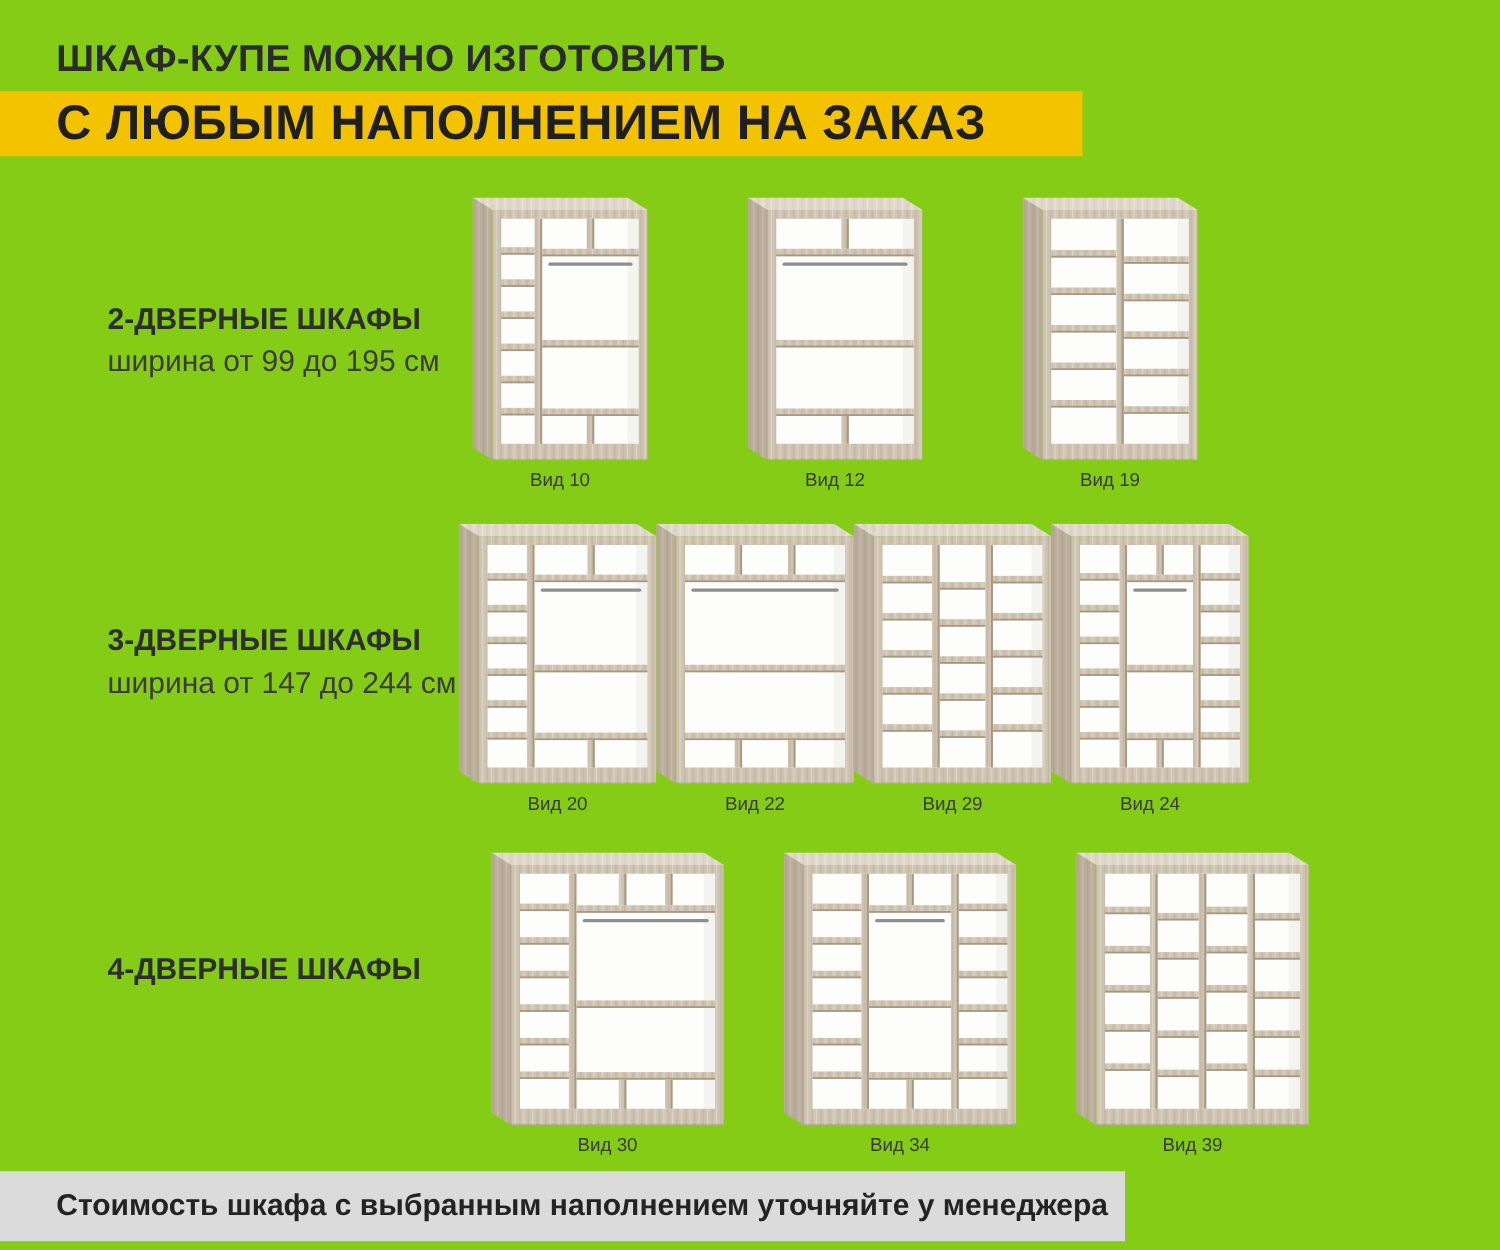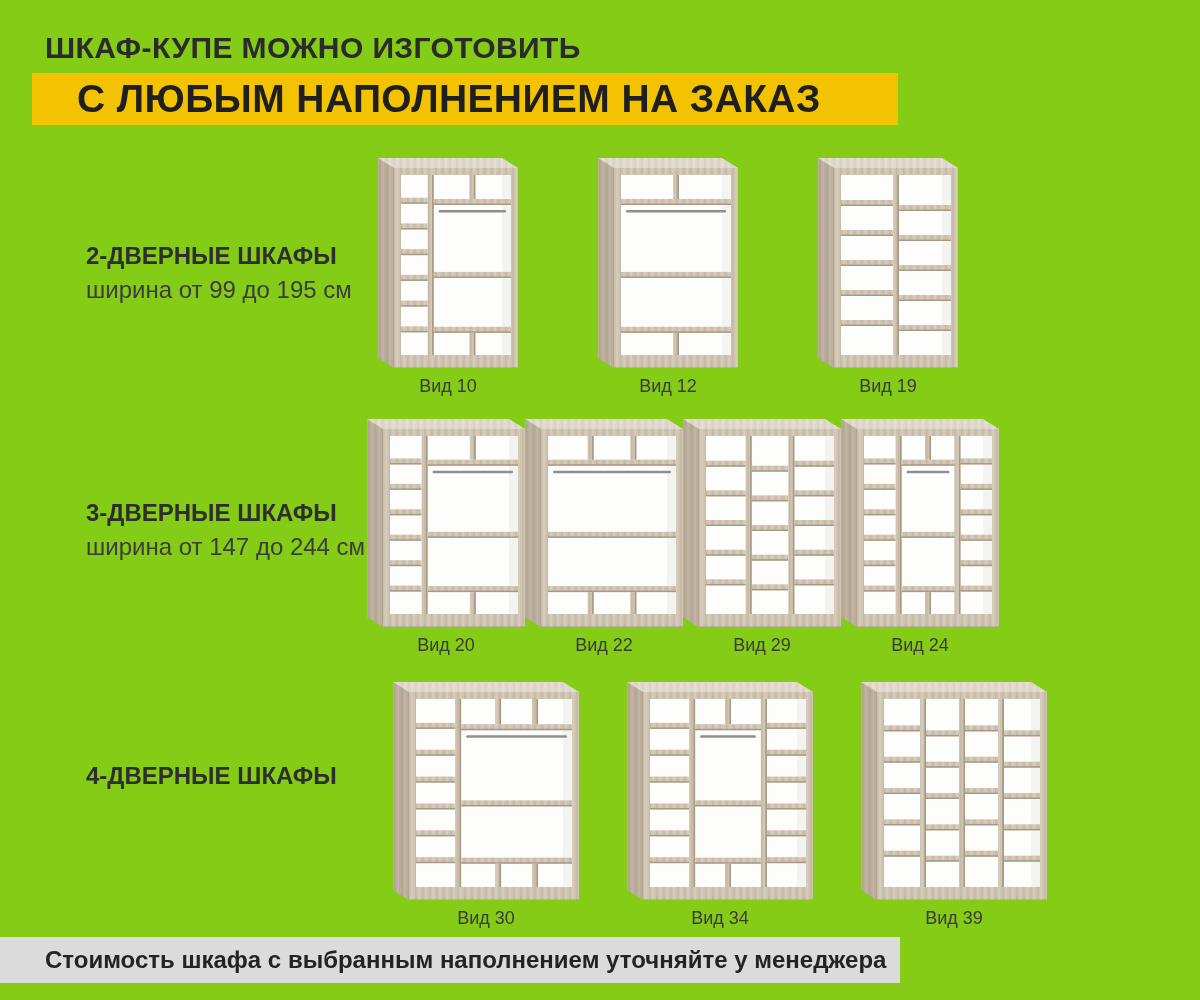--- a/index.html
+++ b/index.html
@@ -7,42 +7,42 @@
     position:relative;width:1200px;height:1000px;background:#84cc16;overflow:hidden;
     font-family:"Liberation Sans","DejaVu Sans",sans-serif;
   }
   .h1{
     position:absolute;left:45px;top:31px;margin:0;
     font-size:30px;font-weight:bold;letter-spacing:0.4px;color:#2b2b2b;white-space:nowrap;
   }
   .highlight{
     position:absolute;left:0;top:73px;width:866px;height:52px;
     display:flex;align-items:center;box-sizing:border-box;padding-left:45px;
-    font-size:39px;font-weight:bold;letter-spacing:0.4px;color:#1f1f1f;white-space:nowrap;margin-left:32px;
+    font-size:39px;font-weight:bold;letter-spacing:0.4px;color:#1f1f1f;white-space:nowrap;
   }
   .footer{
-    position:absolute;left:0;top:937px;width:900px;height:46px;
+    position:absolute;left:0;top:937px;width:900px;height:56px;
     display:flex;align-items:center;box-sizing:border-box;padding-left:45px;
     font-size:24px;font-weight:bold;color:#232323;white-space:nowrap;
   }
   .row{position:absolute;left:0;width:1172px;height:258px;margin-left:43px;}
   .row0{top:158px;}
   .row1{top:419px;}
   .row2{top:682px;}
   .row-label{position:absolute;left:43px;top:80px;width:290px;}
   .row0 .row-label{top:84px;}
   .row-title{font-size:24px;font-weight:bold;color:#2e2e2e;margin-bottom:6px;white-space:nowrap;}
   .row-sub{font-size:24px;color:#3c3c3c;white-space:nowrap;}
   .items{position:absolute;top:0;display:flex;align-items:flex-start;}
   .row0 .items{left:335px;gap:80px;}
   .row1 .items{left:324px;}
   .row2 .items{left:350px;gap:48px;}
   .item{margin:0;display:flex;flex-direction:column;align-items:center;}
   .art{line-height:0;}
-  .cap{font-size:18px;color:#3b3b3b;margin-top:8px;text-align:center;}
+  .cap{font-size:15px;color:#3b3b3b;margin-top:8px;text-align:center;}
 </style>
 </head>
 <body>
 
 <div class="page">
   <h1 class="h1" style="color: rgb(43, 43, 43);">ШКАФ-КУПЕ МОЖНО ИЗГОТОВИТЬ</h1>
   <div class="highlight" style="background: rgb(243, 195, 0);">С ЛЮБЫМ НАПОЛНЕНИЕМ НА ЗАКАЗ</div>
   <main id="catalog">
       <section class="row row0">
     <div class="row-label">

